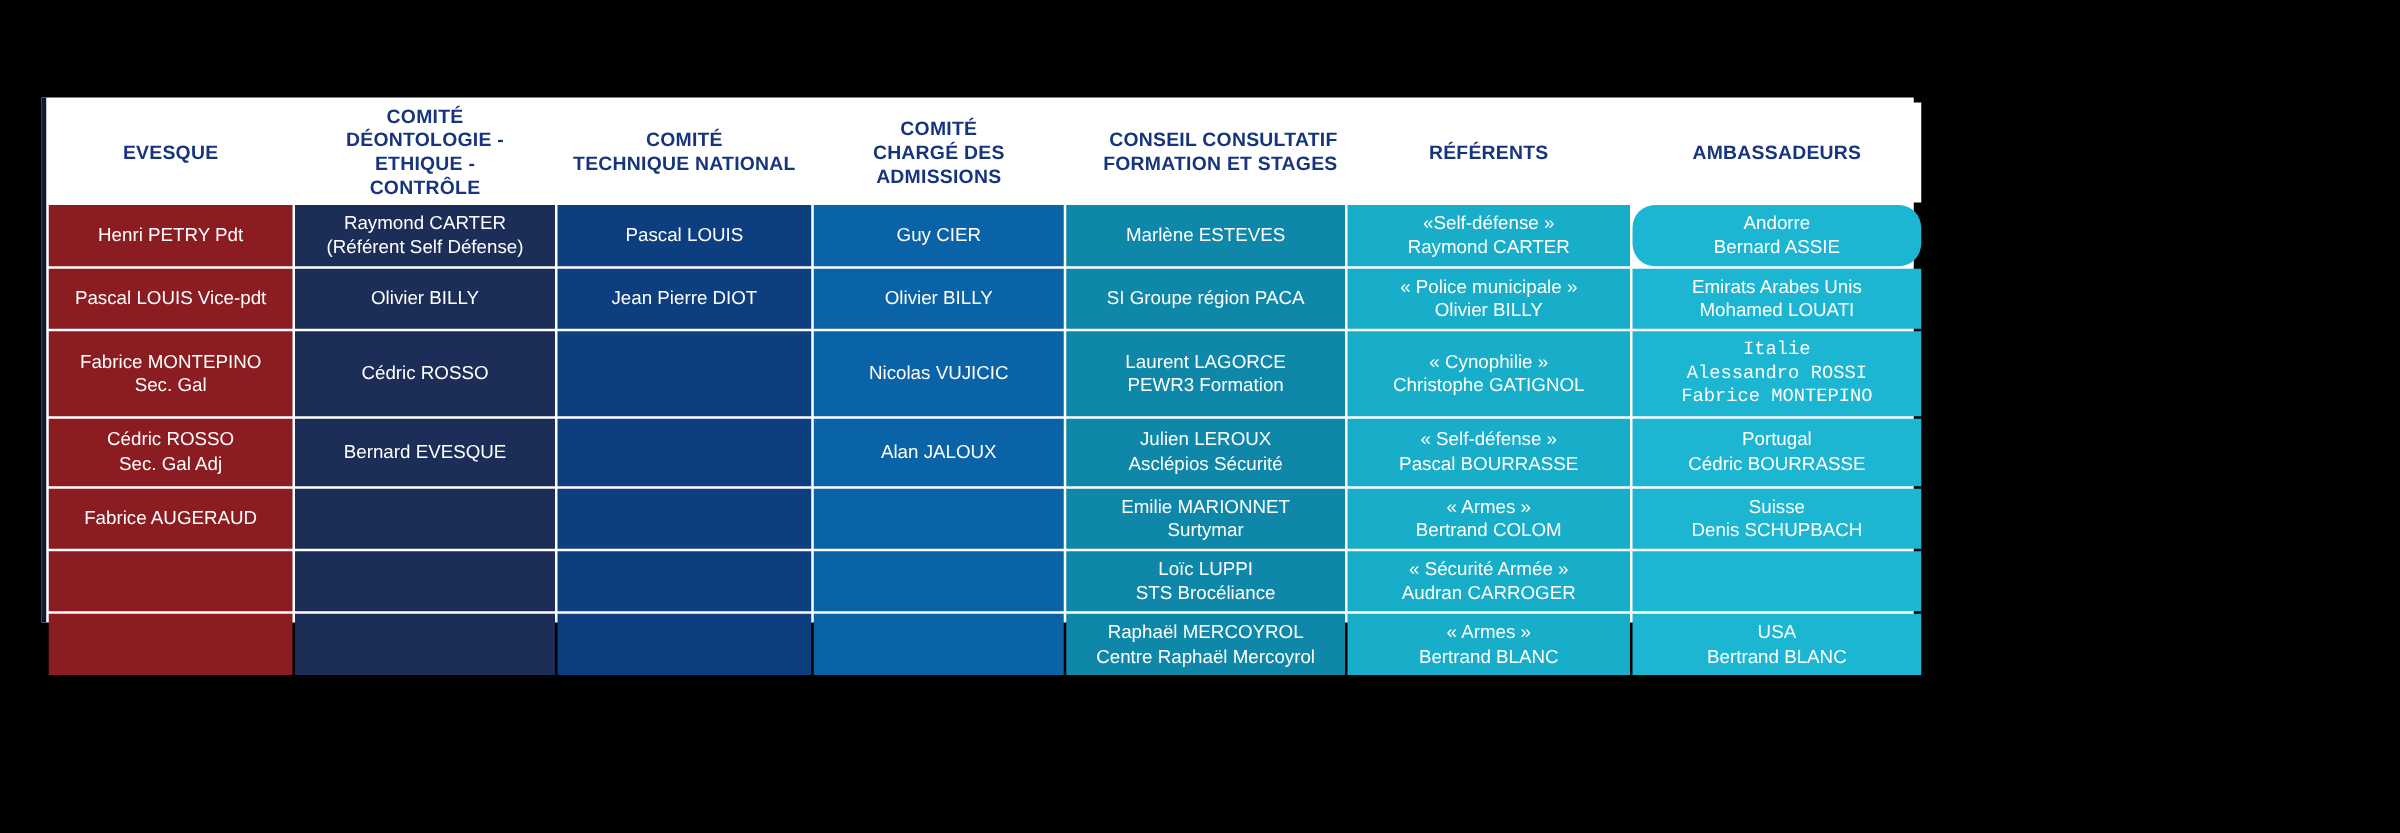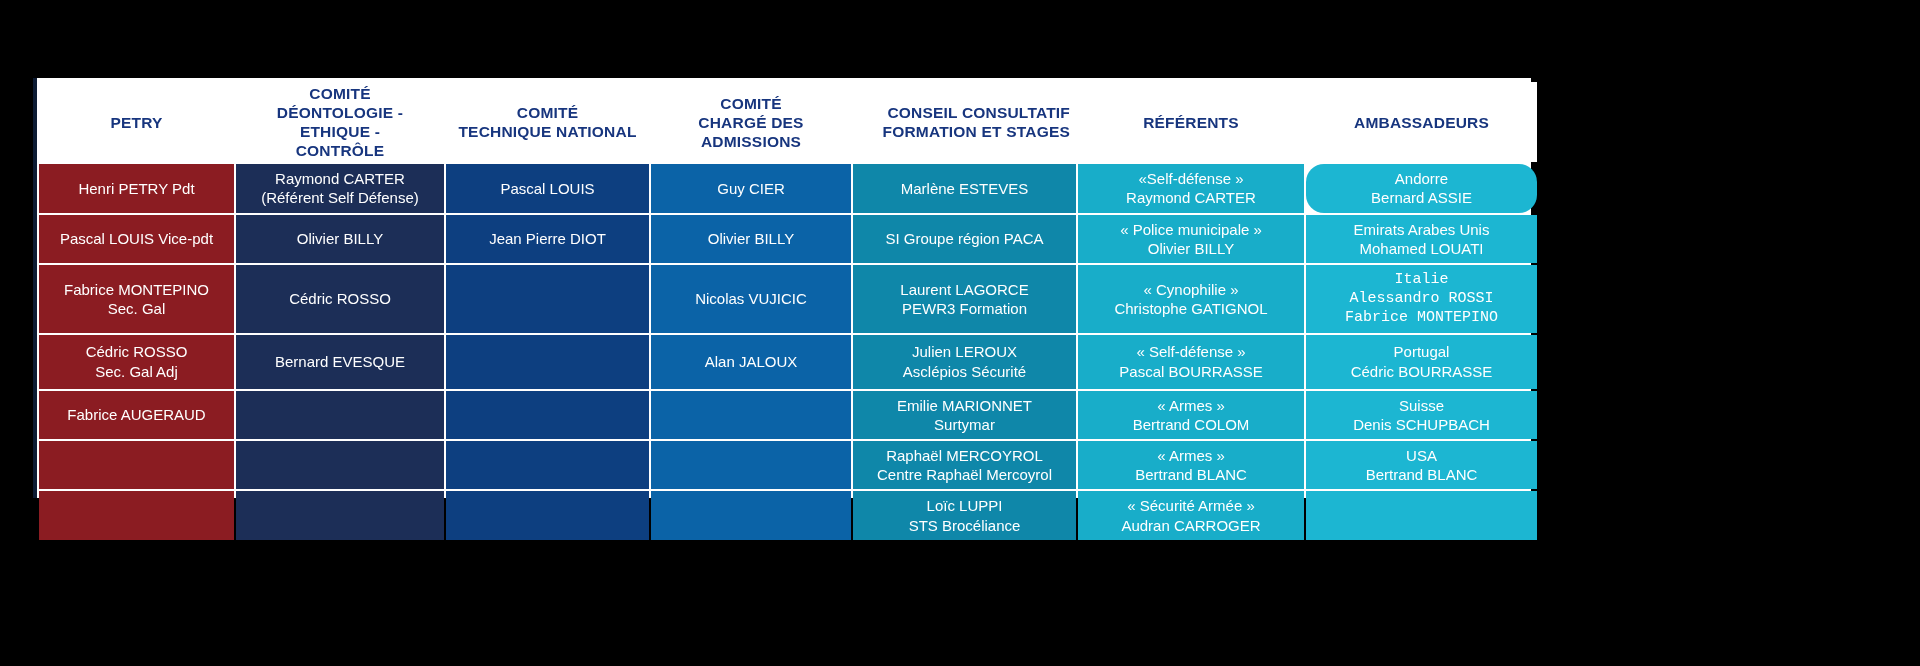--- a/index.html
+++ b/index.html
@@ -88,21 +88,21 @@
 <body>
 
 <div id="stage">
   <div id="sheet"></div>
   <div id="sheet-edge"></div>
 
   <table class="org">
     <thead>
       <tr id="header-row">
           <th style="width: 195px;">
-            <span class="cellline">PETRY</span>
+            <span class="cellline">EVESQUE</span>
           </th>
           <th style="width: 208px;">
             <span class="cellline">COMITÉ</span>
             <span class="cellline">DÉONTOLOGIE - ETHIQUE -</span>
             <span class="cellline">CONTRÔLE</span>
           </th>
           <th style="width: 203px;">
             <span class="cellline">COMITÉ</span>
             <span class="cellline">TECHNIQUE NATIONAL</span>
           </th>
@@ -245,42 +245,42 @@
             <span class="cellline">Suisse</span>
             <span class="cellline">Denis SCHUPBACH</span>
           </td>
         </tr>
         <tr>
           <td class="c0 empty" style="height: 46px;"></td>
           <td class="c1 empty" style="height: 46px;"></td>
           <td class="c2 empty" style="height: 46px;"></td>
           <td class="c3 empty" style="height: 46px;"></td>
           <td class="c4" style="height: 46px;">
-            <span class="cellline">Raphaël MERCOYROL</span>
-            <span class="cellline">Centre Raphaël Mercoyrol</span>
-          </td>
-          <td class="c5" style="height: 46px;">
-            <span class="cellline">« Armes »</span>
-            <span class="cellline">Bertrand BLANC</span>
-          </td>
-          <td class="c6" style="height: 46px;">
-            <span class="cellline">USA</span>
-            <span class="cellline">Bertrand BLANC</span>
-          </td>
+            <span class="cellline">Loïc LUPPI</span>
+            <span class="cellline">STS Brocéliance</span>
+          </td>
+          <td class="c5" style="height: 46px;">
+            <span class="cellline">« Sécurité Armée »</span>
+            <span class="cellline">Audran CARROGER</span>
+          </td>
+          <td class="c6 empty" style="height: 46px;"></td>
         </tr>
         <tr>
           <td class="c0 empty" style="height: 46px;"></td>
           <td class="c1 empty" style="height: 46px;"></td>
           <td class="c2 empty" style="height: 46px;"></td>
           <td class="c3 empty" style="height: 46px;"></td>
           <td class="c4" style="height: 46px;">
-            <span class="cellline">Loïc LUPPI</span>
-            <span class="cellline">STS Brocéliance</span>
-          </td>
-          <td class="c5" style="height: 46px;">
-            <span class="cellline">« Sécurité Armée »</span>
-            <span class="cellline">Audran CARROGER</span>
-          </td>
-          <td class="c6 empty" style="height: 46px;"></td>
+            <span class="cellline">Raphaël MERCOYROL</span>
+            <span class="cellline">Centre Raphaël Mercoyrol</span>
+          </td>
+          <td class="c5" style="height: 46px;">
+            <span class="cellline">« Armes »</span>
+            <span class="cellline">Bertrand BLANC</span>
+          </td>
+          <td class="c6" style="height: 46px;">
+            <span class="cellline">USA</span>
+            <span class="cellline">Bertrand BLANC</span>
+          </td>
         </tr>
       </tbody>
   </table>
 </div>
 
 </body></html>

